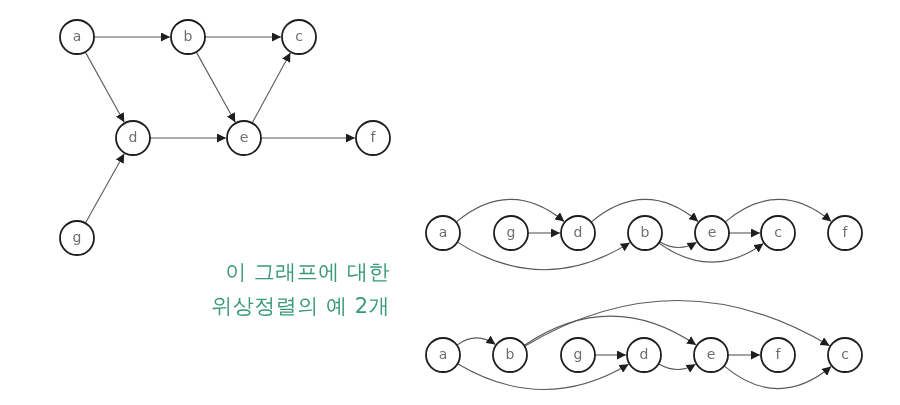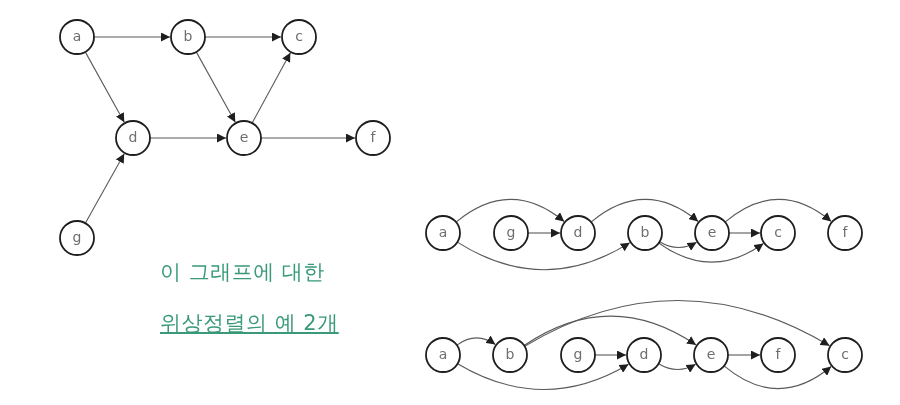--- a/index.html
+++ b/index.html
@@ -3,21 +3,21 @@
   <meta charset="utf-8">
   <style>
     html, body { margin: 0; padding: 0; background: #ffffff; }
     body { width: 900px; height: 405px; overflow: hidden; position: relative;
            font-family: "DejaVu Sans", sans-serif; }
     #canvas { position: absolute; left: 0; top: 0; }
     .node circle { fill: #ffffff; stroke: #1e1e1e; stroke-width: 1.8; }
     .node text { font-family: "DejaVu Sans", sans-serif; font-size: 14px; fill: #6e6e6e;
                  text-anchor: middle; dominant-baseline: central; }
     .edge { fill: none; stroke: #5a5a5a; stroke-width: 1.1; }
-    .caption { position: absolute; left: 160px; width: 230px; text-align: left;
+    .caption { position: absolute; left: 160px; width: 230px; text-align: right;
                font-family: "DejaVu Sans", sans-serif; font-size: 21px; line-height: 34px;
                color: #3a9a78; letter-spacing: 0.5px; }
   </style>
 </head>
 <body>
 
 <svg id="canvas" width="900" height="405" viewBox="0 0 900 405">
   <defs>
     <marker id="arrow" viewBox="0 0 10 10" refX="10" refY="5" markerWidth="9" markerHeight="9" orient="auto-start-reverse" markerUnits="userSpaceOnUse">
       <path d="M0,0 L10,5 L0,10 z" fill="#1e1e1e"></path>
@@ -133,13 +133,13 @@
         <text x="778" y="354">f</text>
       </g>
       <g class="node">
         <circle cx="845" cy="355" r="17"></circle>
         <text x="845" y="354">c</text>
       </g>
     </g>
 </svg>
 
 <div class="caption" style="top:255px;">이 그래프에 대한</div>
-<div class="caption" style="top:306px;text-decoration:underline;">위상정렬의 예 2개</div>
+<div class="caption" style="top:289px;">위상정렬의 예 2개</div>
 
 </body></html>

